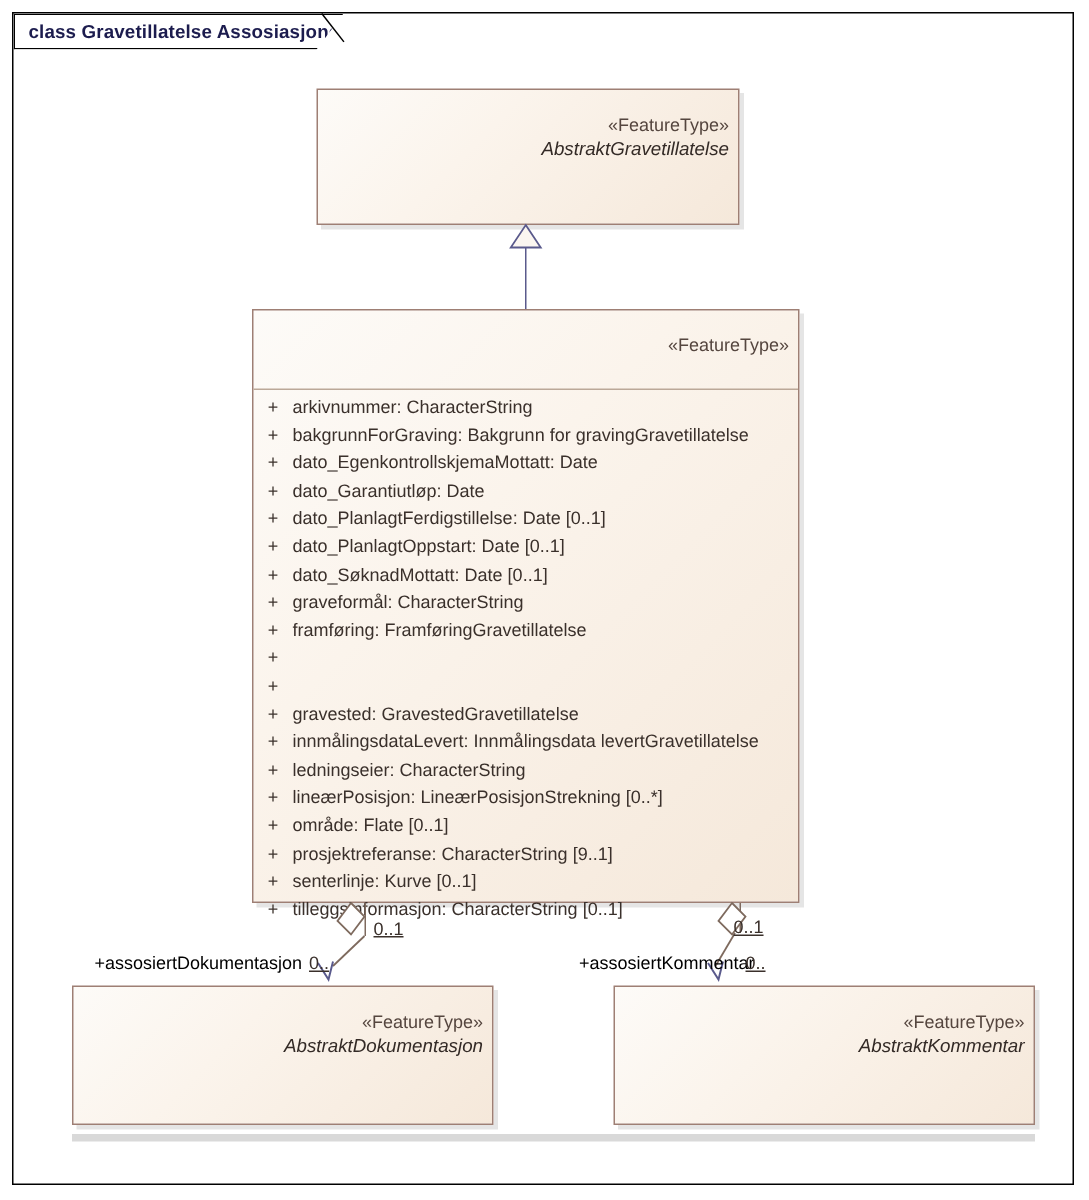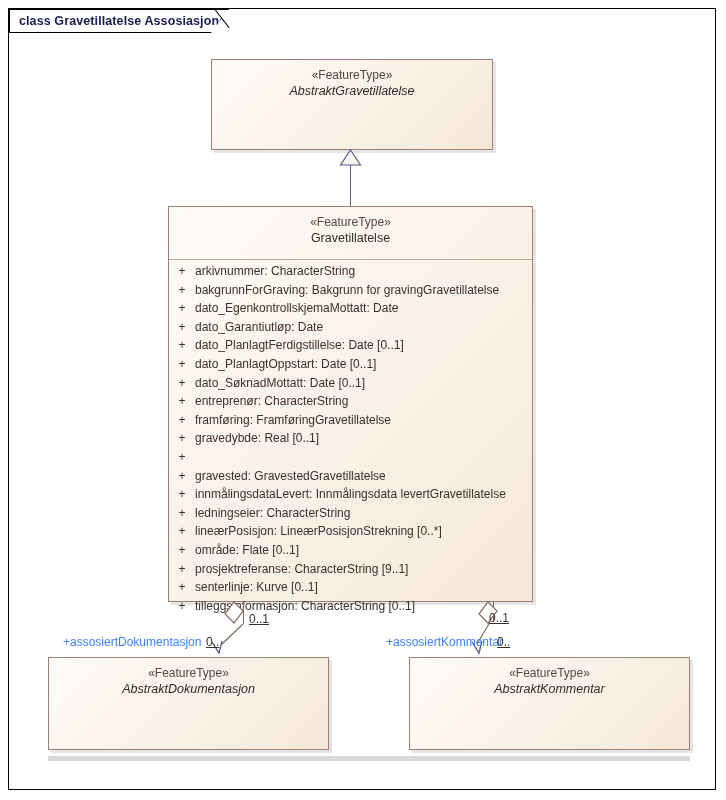--- a/index.html
+++ b/index.html
@@ -60,22 +60,22 @@
   
   .uml-box {
     position: absolute;
     box-sizing: border-box;
     border: 1px solid #9e7f74;
     background: linear-gradient(135deg, #fdfbf8 0%, #fbf4ec 38%, #f5e8da 100%);
     box-shadow: 3px 3px 0 0 rgba(0,0,0,0.10);
   }
   .uml-head {
     box-sizing: border-box;
-    padding: 8px 6px 6px 6px;
-    text-align: center;
+    padding: 16px 6px 6px 6px;
+    text-align: right;
   }
   .stereotype {
     font-size: 12px;
     color: #55463f;
     line-height: 15px;
     white-space: nowrap;
   }
   .classname {
     font-size: 12.5px;
     font-weight: normal;
@@ -132,21 +132,21 @@
   .mult {
     position: absolute;
     font-size: 12px;
     color: #3a302b;
     white-space: nowrap;
     text-decoration: underline;
   }
   .rolelabel {
     position: absolute;
     font-size: 12px;
-    color: #3b82f6;
+    color: #000000;
     white-space: nowrap;
   }
 
   
   .bottom-strip {
     position: absolute;
     background: #d9d9d9;
     height: 5px;
   }
 </style>
@@ -173,21 +173,20 @@
 
   <div class="line line-v" style="left:350px; top:165px; height:41px;"></div>
 
   <svg style="position:absolute; left:339px; top:149px; width:23px; height:18px;">
     <polygon points="11.5,1 21.5,16 1.5,16" fill="#fbf6f0" stroke="#5a5a8c" stroke-width="1.2"></polygon>
   </svg>
 
   <div class="uml-box" style="left:168px; top:206px; width:365px; height:396px;">
     <div class="uml-head" style="height:52px;">
       <div class="stereotype">«FeatureType»</div>
-      <div class="classname">Gravetillatelse</div>
     </div>
     <div class="head-sep"></div>
     <div class="attrs" id="attr-list">
 
     <div class="attr-row">
           <span class="attr-vis">+</span>
           <span class="attr-text">arkivnummer: CharacterString</span>
         </div>
         <div class="attr-row">
           <span class="attr-vis">+</span>
@@ -208,29 +207,28 @@
         <div class="attr-row">
           <span class="attr-vis">+</span>
           <span class="attr-text">dato_PlanlagtOppstart: Date [0..1]</span>
         </div>
         <div class="attr-row">
           <span class="attr-vis">+</span>
           <span class="attr-text">dato_SøknadMottatt: Date [0..1]</span>
         </div>
         <div class="attr-row">
           <span class="attr-vis">+</span>
-          <span class="attr-text">entreprenør: CharacterString</span>
+          <span class="attr-text">graveformål: CharacterString</span>
         </div>
         <div class="attr-row">
           <span class="attr-vis">+</span>
           <span class="attr-text">framføring: FramføringGravetillatelse</span>
         </div>
         <div class="attr-row">
           <span class="attr-vis">+</span>
-          <span class="attr-text">gravedybde: Real [0..1]</span>
         </div>
         <div class="attr-row">
           <span class="attr-vis">+</span>
         </div>
         <div class="attr-row">
           <span class="attr-vis">+</span>
           <span class="attr-text">gravested: GravestedGravetillatelse</span>
         </div>
         <div class="attr-row">
           <span class="attr-vis">+</span>

